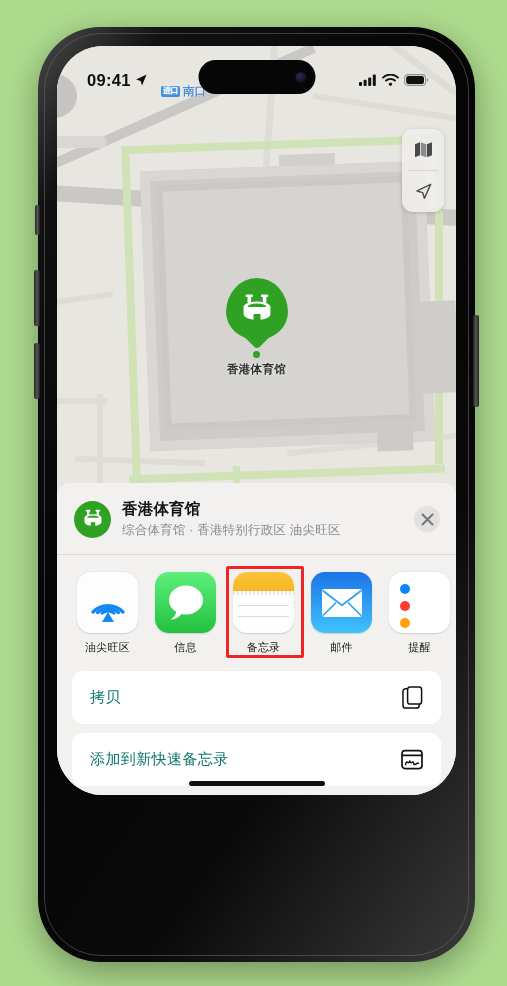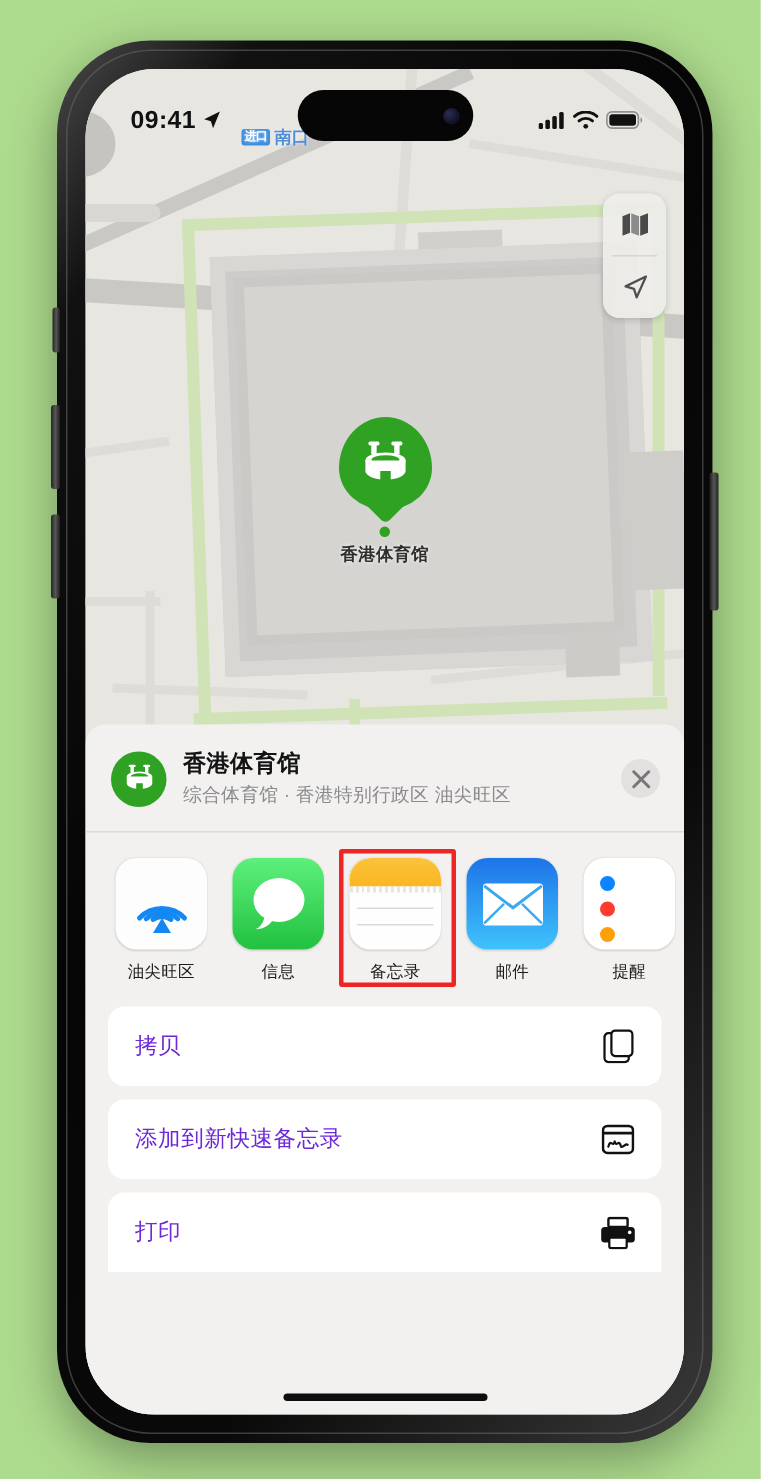--- a/index.html
+++ b/index.html
@@ -23,21 +23,21 @@
   #phone-inner-ring {
     position:absolute; left:6px; top:6px; right:6px; bottom:6px;
     border-radius:57px;
     border:1.5px solid #6a6a6a;
     opacity:.55;
     pointer-events:none; z-index:60;
   }
   #screen {
     position:absolute;
     left:19px; top:19px;
-    width:399px; height:897px;
+    width:399px; height:749px;
     border-radius:46px;
     overflow:hidden;
     background:#e7e5e1;
   }
 
   
   .side-btn { position:absolute; background:linear-gradient(90deg,#242424,#565656,#1d1d1d); border-radius:2px; }
   #btn-silent { left:-3px; top:178px; width:5px; height:30px; }
   #btn-vol-up { left:-4px; top:243px; width:6px; height:56px; }
   #btn-vol-down { left:-4px; top:316px; width:6px; height:56px; }
@@ -194,21 +194,21 @@
   .ic-reminders { background:#fff; padding:12px 0 0 11px; }
   .rem-dot { width:10px; height:10px; border-radius:50%; margin-bottom:7px; }
 
   
   #actions-list { padding:5px 15px 0; flex:1; overflow:hidden; }
   .action-row {
     background:#fff; border-radius:11px; height:53px; margin-bottom:9px;
     display:flex; align-items:center; justify-content:space-between;
     padding:0 16px 0 18px;
   }
-  .action-label { font-size:15px; color:#6d28d9; letter-spacing:.4px; }
+  .action-label { font-size:15px; color:#0f766e; letter-spacing:.4px; }
   .action-icon { width:26px; display:flex; justify-content:center; }
   #action-row-print { border-radius:11px 11px 0 0; }
 
   #home-indicator {
     position:absolute; left:50%; bottom:9px; transform:translateX(-50%);
     width:136px; height:5px; border-radius:3px; background:#0d0d0d; z-index:45;
   }
 </style>
 </head>
 <body>

